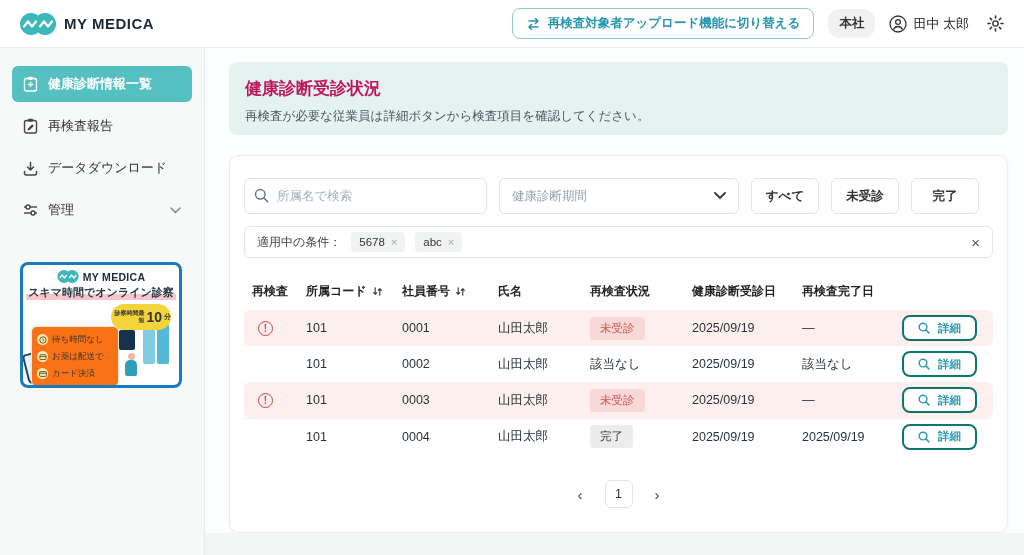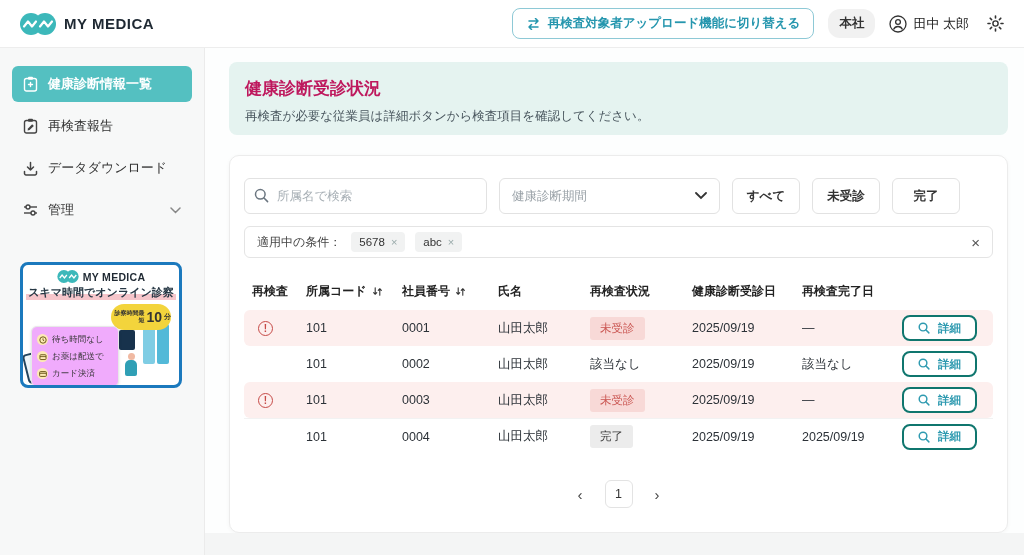--- a/index.html
+++ b/index.html
@@ -39,21 +39,21 @@
   .ad-logo-row { display:flex; align-items:center; justify-content:center; gap:4px; margin-top:5px; }
   .ad-logo-text { font-size:10.5px; font-weight:bold; color:#1f2933; letter-spacing:.3px; }
   .ad-headline { margin:2px auto 0; width:fit-content; font-size:11px; font-weight:bold; color:#273845;
     background:linear-gradient(transparent 58%, #f6c6cb 58%); padding:0 2px; white-space:nowrap; }
   .ad-scene { position:relative; height:84px; }
   .ad-badge { position:absolute; top:4px; right:8px; width:60px; height:26px; background:#f3d43c;
     border-radius:13px; display:flex; align-items:center; justify-content:center; gap:2px; }
   .ad-badge .small { font-size:6px; font-weight:bold; color:#333; line-height:1.1; text-align:right; }
   .ad-badge .big { font-size:14px; font-weight:bold; color:#333; }
   .ad-badge .unit { font-size:7px; font-weight:bold; color:#333; }
-  .ad-card { position:absolute; top:26px; left:8px; width:88px; background:#f0abfc;
+  .ad-card { position:absolute; top:26px; left:8px; width:88px; background:#f97316;
     border:1px solid #e8e8e8; border-radius:6px; box-shadow:0 1px 3px rgba(0,0,0,.12); padding:4px 5px; }
   .ad-feitem { display:flex; align-items:center; gap:4px; font-size:8.5px; color:#333;
     padding:2.5px 0; white-space:nowrap; }
   .ad-feicon { width:11px; height:11px; border-radius:50%; background:#fdeab5; display:flex;
     align-items:center; justify-content:center; flex:0 0 auto; }
   
   .ill-screen { position:absolute; top:30px; right:44px; width:16px; height:20px; background:#17324c; border-radius:2px; }
   .ill-shelf1 { position:absolute; top:24px; right:10px; width:12px; height:40px; background:#53b9d8; border-radius:2px; }
   .ill-shelf2 { position:absolute; top:28px; right:24px; width:12px; height:36px; background:#7fcde4; border-radius:2px; }
   .ill-person1 { position:absolute; bottom:8px; right:42px; width:12px; height:16px; background:#2f9fb5; border-radius:5px 5px 2px 2px; }
@@ -74,21 +74,21 @@
   
   .card { margin:20px 16px 0 24px; height:378px; background:#fff; border:1px solid #ececec;
     border-radius:10px; box-shadow:0 1px 4px rgba(0,0,0,.04); padding:22px 14px 0; }
 
   .filters { display:flex; gap:12px; }
   .search-box { position:relative; width:243px; }
   .search-box input { width:100%; height:36px; border:1px solid #e2e2e2; border-radius:6px;
     padding:0 10px 0 32px; font-size:12.5px; color:#333; outline:none; font-family:inherit; }
   .search-box input::placeholder { color:#a7afb5; }
   .search-box .sicon { position:absolute; left:10px; top:10px; }
-  .select { width:221px; height:36px; border:1px solid #e2e2e2; border-radius:6px; display:flex;
+  .select { width:240px; height:36px; border:1px solid #e2e2e2; border-radius:6px; display:flex;
     align-items:center; padding:0 12px; font-size:12.5px; color:#9aa2a8; cursor:pointer; }
   .select .chev { margin-left:auto; color:#333; display:flex; }
   .fbtn { width:68px; height:36px; background:#fff; border:1px solid #e2e2e2; border-radius:6px;
     font-size:12.5px; font-weight:bold; color:#333; cursor:pointer; font-family:inherit; }
 
   .applied { margin-top:12px; height:32px; border:1px solid #e4e4e4; border-radius:6px;
     display:flex; align-items:center; padding:4px 12px; gap:10px; }
   .applied-label { font-size:12px; color:#444; }
   .chip { background:#f1f2f2; border-radius:4px; padding:4px 8px; font-size:11.5px; color:#333;
     display:flex; align-items:center; gap:6px; cursor:pointer; }

